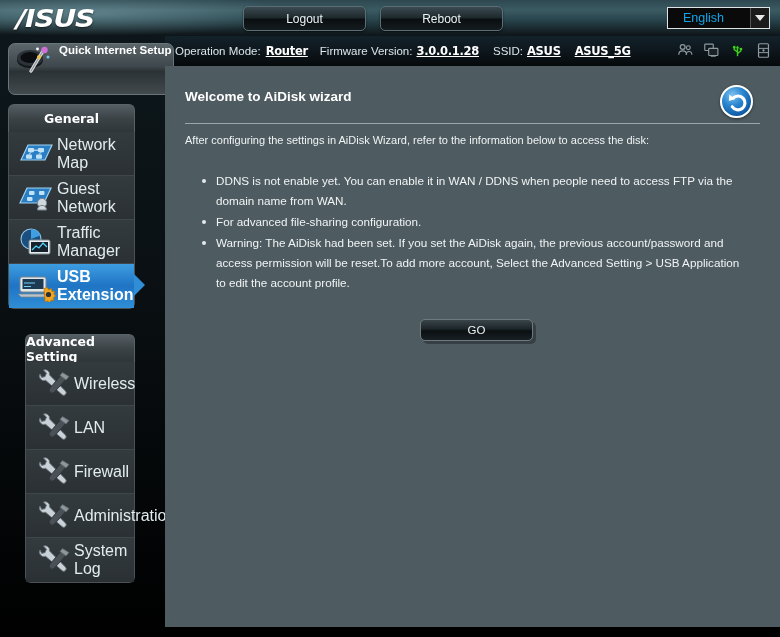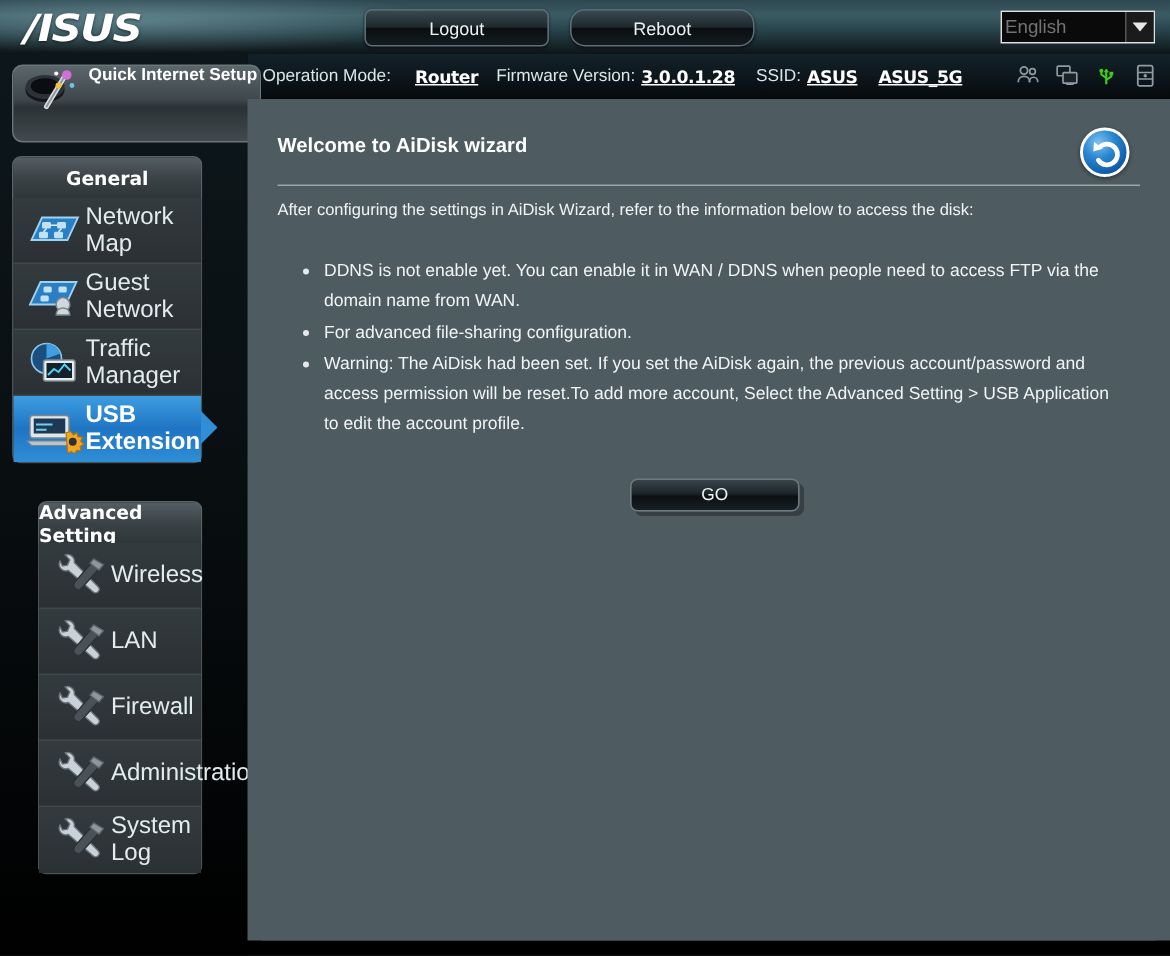--- a/index.html
+++ b/index.html
@@ -37,29 +37,29 @@
     position: absolute; top: 6px; height: 25px; width: 123px;
     border-radius: 5px;
     background: linear-gradient(180deg,#3a4a50 0%,#1d282c 48%,#0a0e10 52%,#141c1f 100%);
     border: 1px solid #5c6e75;
     color: #e9f2f5; font-size: 12px;
     display: flex; align-items: center; justify-content: center;
     cursor: pointer; z-index: 3;
     box-shadow: 0 1px 2px rgba(0,0,0,.6);
   }
   #btn-logout { left: 243px; }
-  #btn-reboot { left: 380px; border-radius: 10px; }
+  #btn-reboot { left: 380px; }
 
   .langbox {
     position: absolute; right: 10px; top: 7px; width: 103px; height: 22px;
     background: #0a0a0a; border: 1px solid #dfe3e5;
     display: flex; align-items: center; z-index: 3;
     cursor: pointer;
   }
-  .langbox .val { color:#737373; font-size:12.5px; padding-left:2px; flex:1; }
+  .langbox .val { color:#0ea5e9; font-size:12.5px; padding-left:15px; flex:1; }
   .langbox .arrow {
     width: 19px; height: 20px; background: #1b1b1b;
     border-left: 1px solid #555;
     display:flex; align-items:center; justify-content:center;
   }
   .langbox .arrow i {
     width:0;height:0;border-left:5px solid transparent;border-right:5px solid transparent;
     border-top:6px solid #e8e8e8; display:block;
   }
 
@@ -165,21 +165,21 @@
     <div class="langbox">
       <span class="val">English</span>
       <span class="arrow">
           <i></i>
         </span>
     </div>
   </div>
 
   <div class="statusbar">
     <span class="txt">Operation Mode:</span>
-    <span class="txt" style="margin-left:16px"><b>Router</b></span>
+    <span class="txt" style="margin-left:5px"><b>Router</b></span>
     <span class="txt" style="margin-left:12px">Firmware Version:</span>
     <span class="txt" style="margin-left:4px"><b>3.0.0.1.28</b></span>
     <span class="txt" style="margin-left:14px">SSID:</span>
     <span class="txt" style="margin-left:4px"><b>ASUS</b></span>
     <span class="txt" style="margin-left:14px"><b>ASUS_5G</b></span>
 
     <div class="st-icons">
       <span title="clients">
         <svg viewBox="0 0 24 24" width="17" height="17">
           <circle cx="8" cy="7" r="3.4" fill="none" stroke="#8e9ba1" stroke-width="1.7"></circle>

